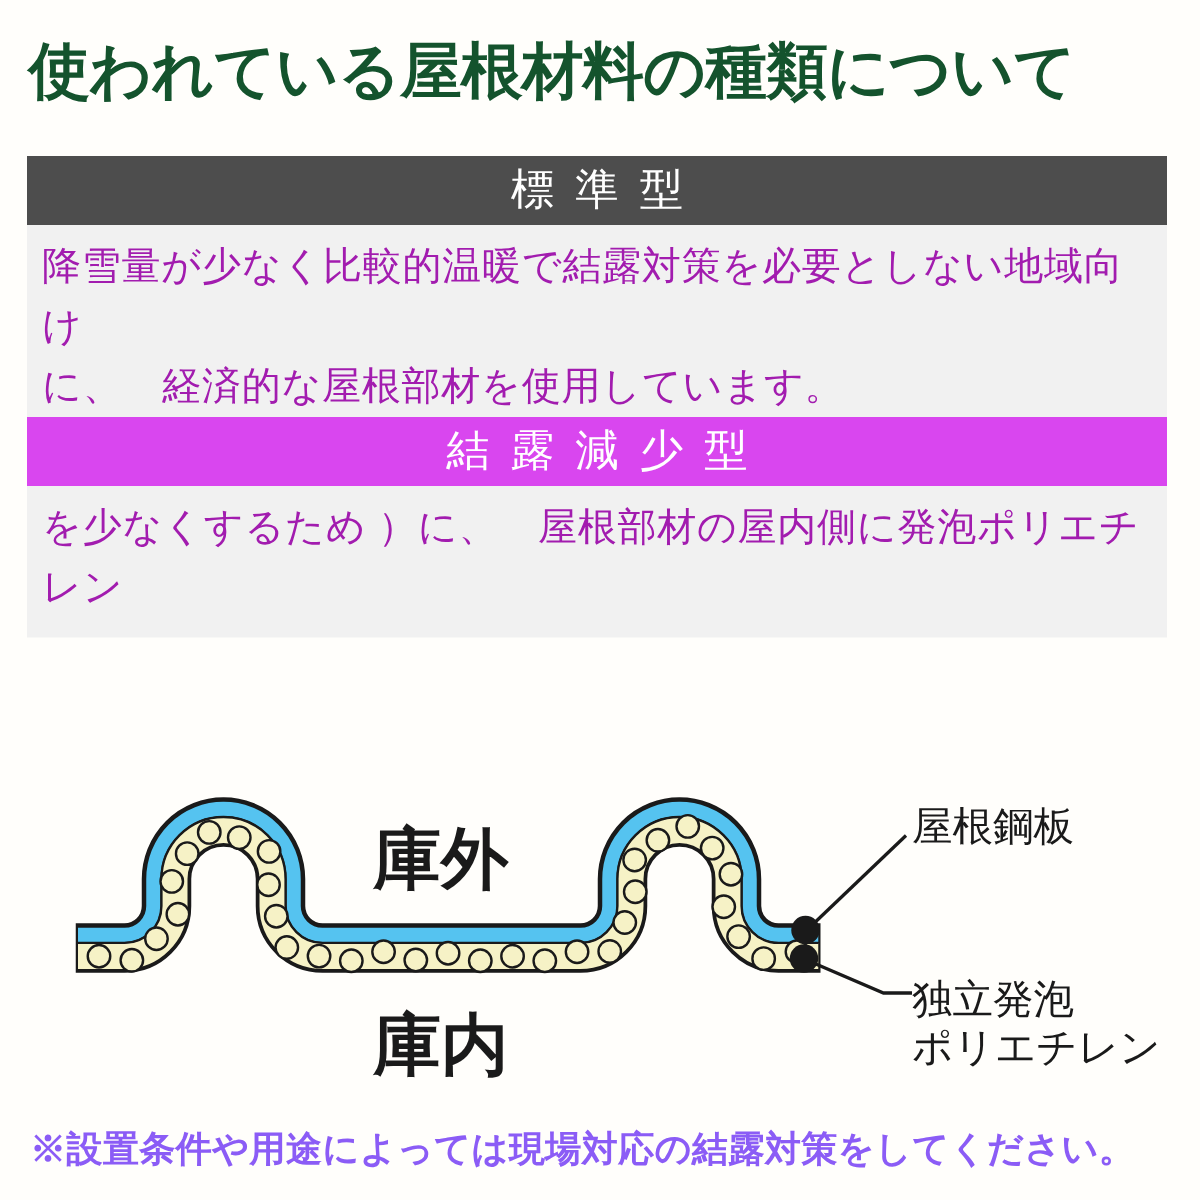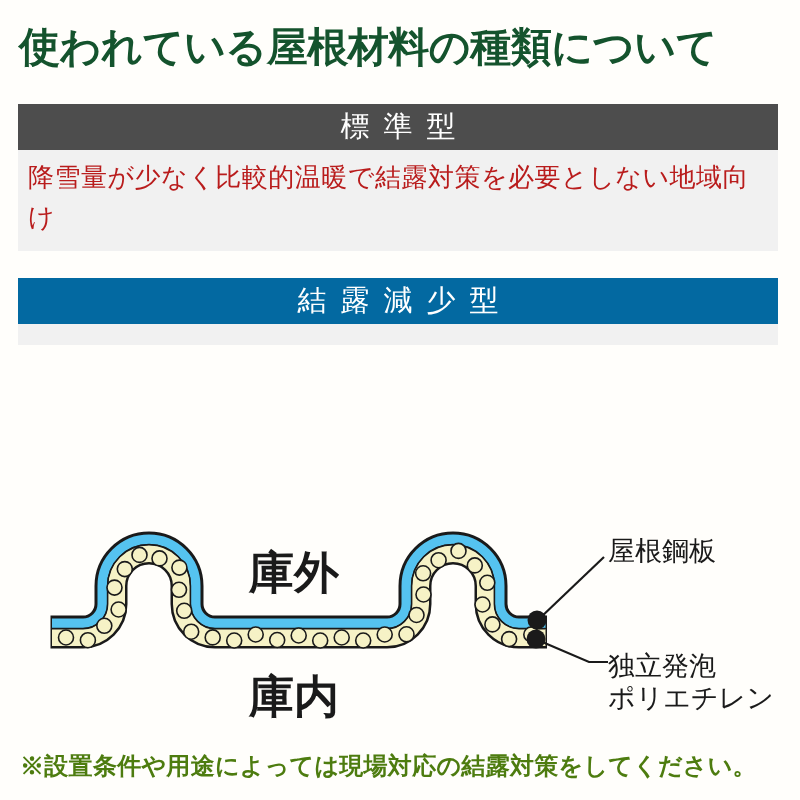--- a/index.html
+++ b/index.html
@@ -23,21 +23,21 @@
     height:46px;
     display:flex;align-items:center;justify-content:center;
     font-family:"DejaVu Serif",serif;
     font-size:29px;color:#ffffff;
     letter-spacing:14px;text-indent:14px;
   }
   .section-body{
     background:#f1f1f1;
     padding:7px 8px 14px 10px;
     font-size:26px;letter-spacing:0.5px;
-    color:#b91c1c;line-height:40px;
+    color:#a21caf;line-height:40px;
   }
   .sec1{top:104px;}
   .sec2{top:278px;}
   .footnote{
     position:absolute;left:20px;top:750px;width:770px;
     font-size:24px;font-weight:bold;
     letter-spacing:0.3px;
     white-space:nowrap;
   }
   .roof-svg{position:absolute;left:0;top:480px;}
@@ -52,26 +52,28 @@
 </style>
 </head>
 <body>
 
 <div class="page-title" style="color: #14532d;">使われている屋根材料の種類について</div>
 
 <div class="section sec1">
   <div class="section-header" id="hdr0" style="background: rgb(77, 77, 77);">標準型</div>
   <div class="section-body">
     <div>降雪量が少なく比較的温暖で結露対策を必要としない地域向け</div>
+    <div>に、　経済的な屋根部材を使用しています。</div>
   </div>
 </div>
 
 <div class="section sec2">
-  <div class="section-header" id="hdr1" style="background: #0369a1;">結露減少型</div>
+  <div class="section-header" id="hdr1" style="background: #d946ef;">結露減少型</div>
   <div class="section-body">
+    <div>を少なくするため ）に、　屋根部材の屋内側に発泡ポリエチレン</div>
   </div>
 </div>
 
 <svg id="roof-svg" class="roof-svg" width="800" height="270" viewBox="0 480 800 270">
 
   <g id="roof-layers">
       <path d="M 50.5 632 L 83 632 A 28 28 0 0 0 111 604 L 111 586 A 38 38 0 0 1 187 586 L 187 604 A 28 28 0 0 0 215 632 L 387 632 A 28 28 0 0 0 415 604 L 415 586 A 38 38 0 0 1 491 586 L 491 604 A 28 28 0 0 0 519 632 L 547 632" fill="none" stroke="#1a1a1a" stroke-width="33" stroke-linecap="butt"></path>
       <path d="M 52 637.5 L 83 637.5 A 33.5 33.5 0 0 0 116.5 604 L 116.5 586 A 32.5 32.5 0 0 1 181.5 586 L 181.5 604 A 33.5 33.5 0 0 0 215 637.5 L 387 637.5 A 33.5 33.5 0 0 0 420.5 604 L 420.5 586 A 32.5 32.5 0 0 1 485.5 586 L 485.5 604 A 33.5 33.5 0 0 0 519 637.5 L 545.5 637.5" fill="none" stroke="#f6f2c6" stroke-width="17" stroke-linecap="butt"></path>
       <path d="M 52 623.25 L 83 623.25 A 19.25 19.25 0 0 0 102.25 604 L 102.25 586 A 46.75 46.75 0 0 1 195.75 586 L 195.75 604 A 19.25 19.25 0 0 0 215 623.25 L 387 623.25 A 19.25 19.25 0 0 0 406.25 604 L 406.25 586 A 46.75 46.75 0 0 1 499.75 586 L 499.75 604 A 19.25 19.25 0 0 0 519 623.25 L 545.5 623.25" fill="none" stroke="#55c3f0" stroke-width="9.5" stroke-linecap="butt"></path>
       <path d="M 52 628.6 L 83 628.6 A 24.6 24.6 0 0 0 107.6 604 L 107.6 586 A 41.4 41.4 0 0 1 190.4 586 L 190.4 604 A 24.6 24.6 0 0 0 215 628.6 L 387 628.6 A 24.6 24.6 0 0 0 411.6 604 L 411.6 586 A 41.4 41.4 0 0 1 494.4 586 L 494.4 604 A 24.6 24.6 0 0 0 519 628.6 L 545.5 628.6" fill="none" stroke="#1a1a1a" stroke-width="1.6" stroke-linecap="butt"></path>
@@ -119,13 +121,13 @@
     <circle cx="536" cy="639" r="9.5" fill="#1a1a1a"></circle>
   </g>
 
   <text x="249" y="588" class="svg-label-big">庫外</text>
   <text x="249" y="712" class="svg-label-big">庫内</text>
   <text x="608" y="560" class="svg-label-small">屋根鋼板</text>
   <text x="608" y="675" class="svg-label-small">独立発泡</text>
   <text x="608" y="707" class="svg-label-small">ポリエチレン</text>
 </svg>
 
-<div class="footnote" style="color: #4d7c0f;">※設置条件や用途によっては現場対応の結露対策をしてください。</div>
+<div class="footnote" style="color: #8b5cf6;">※設置条件や用途によっては現場対応の結露対策をしてください。</div>
 
 </body></html>

